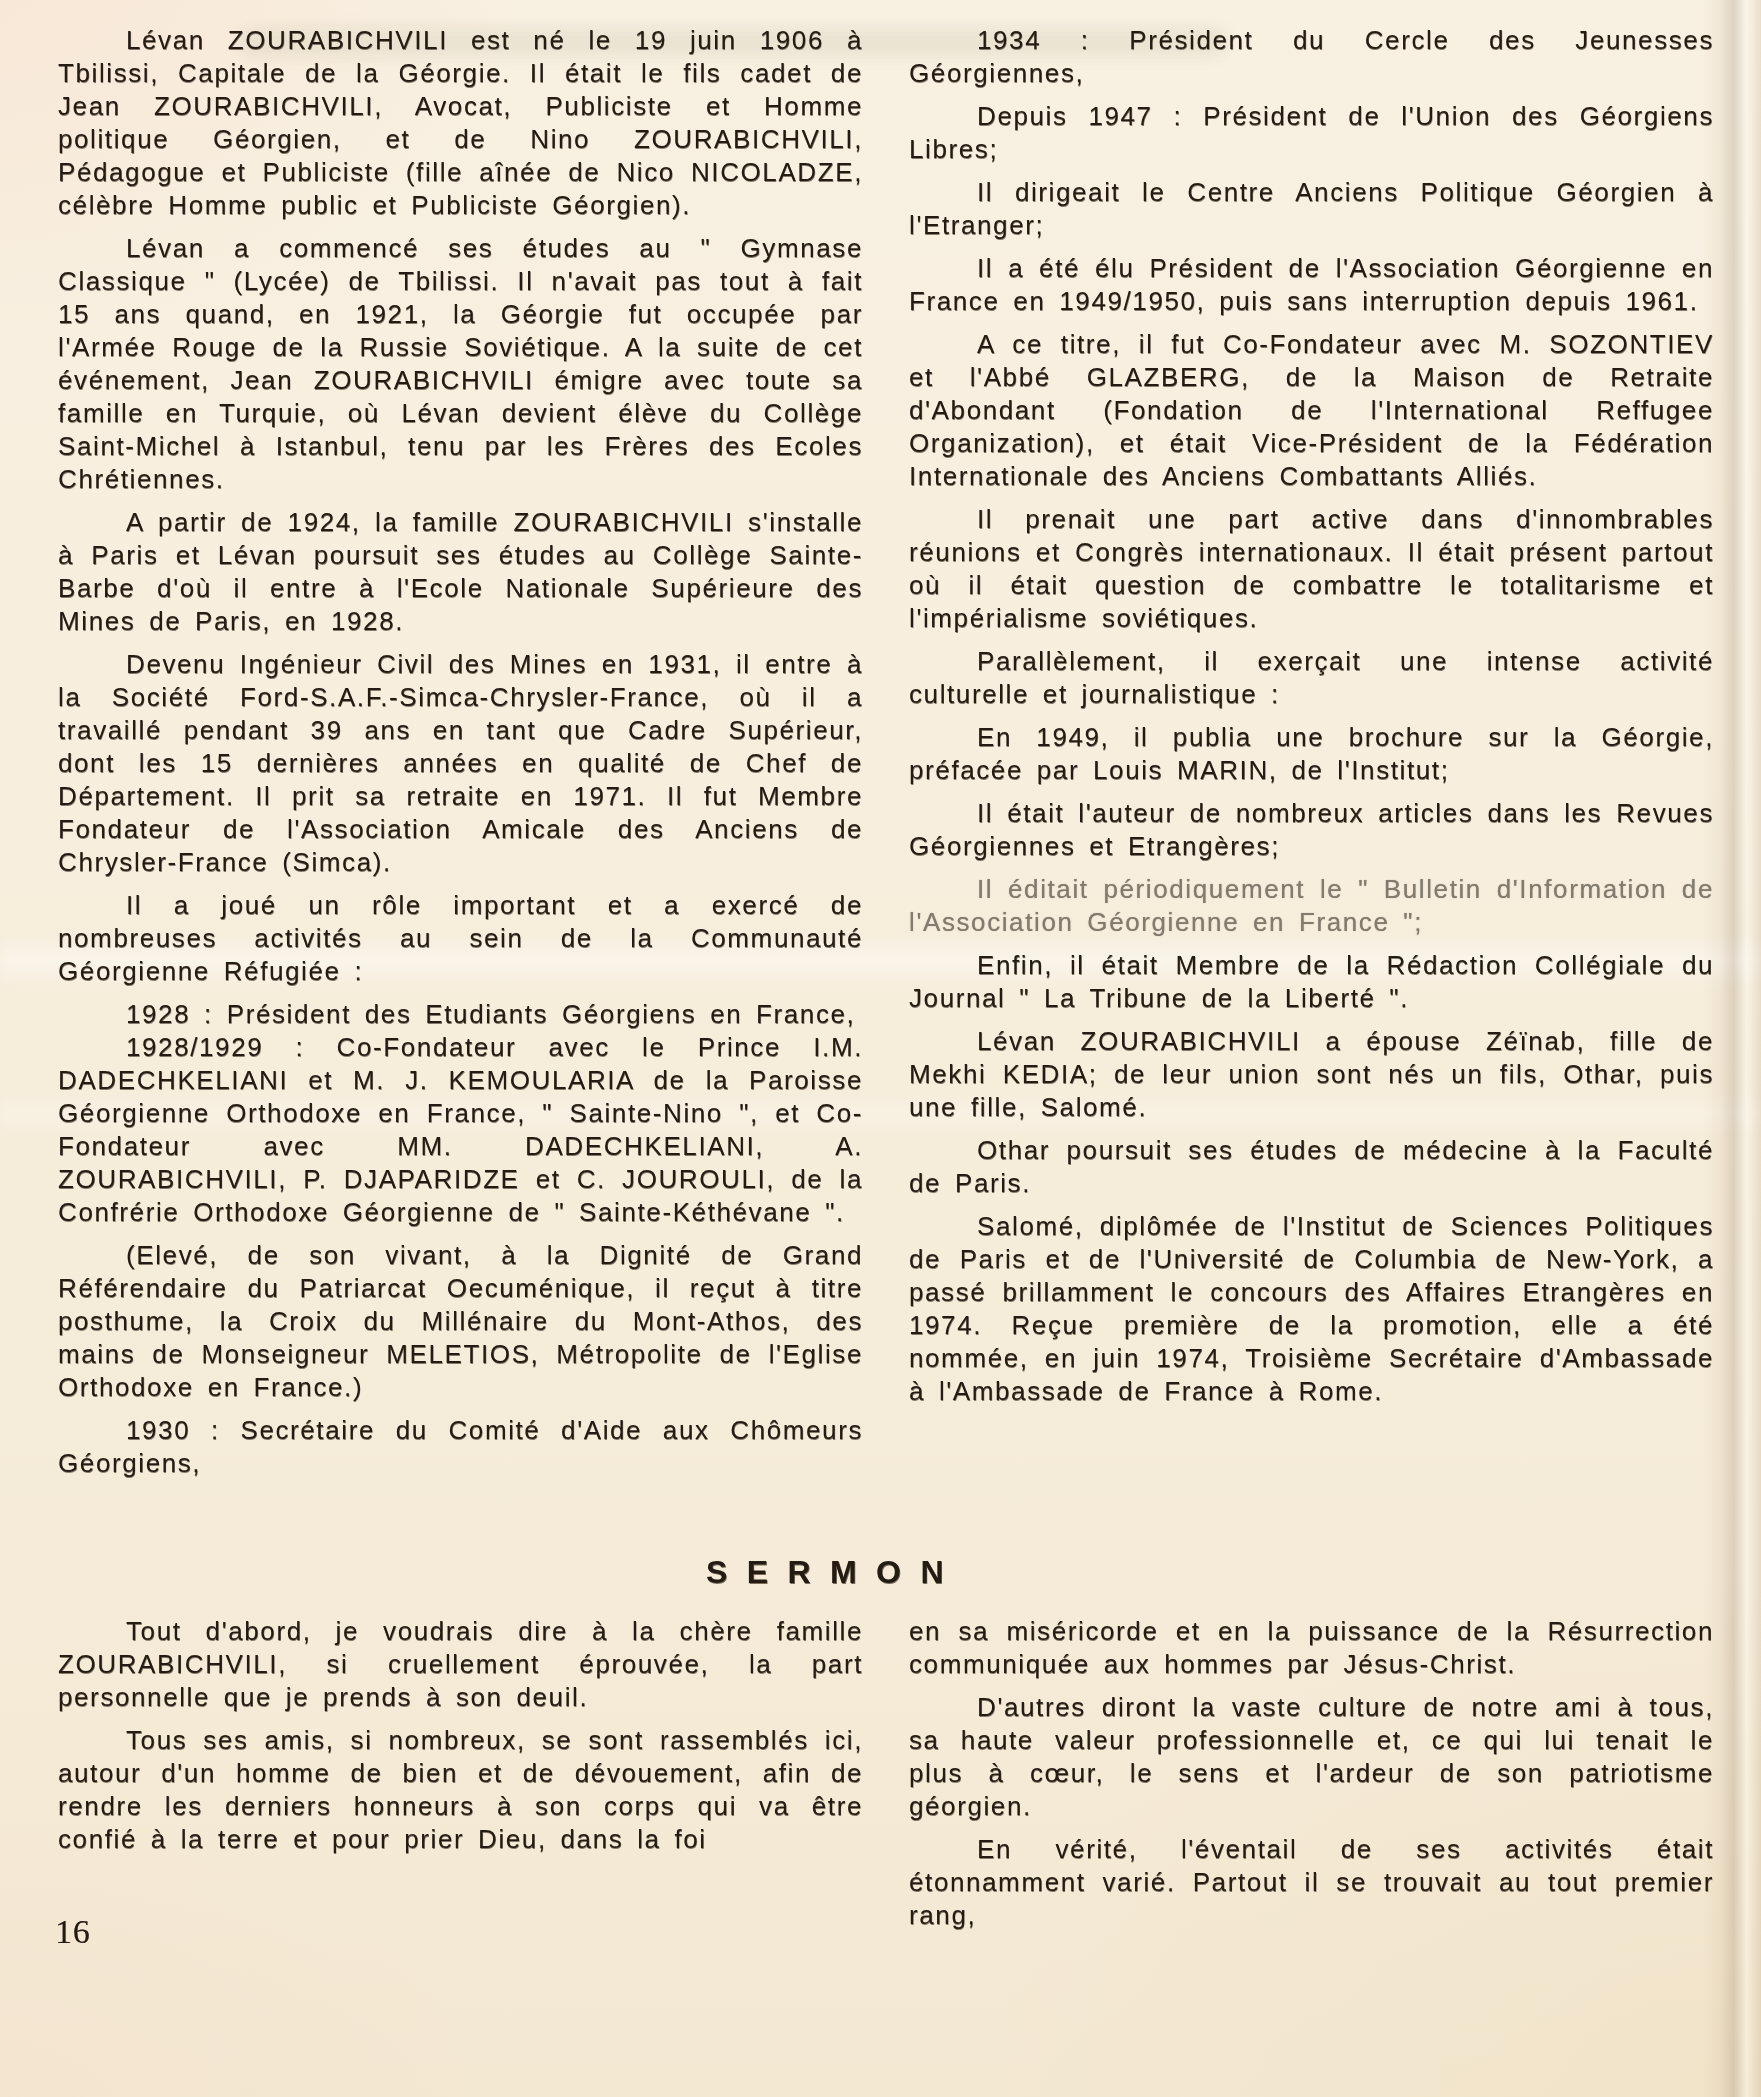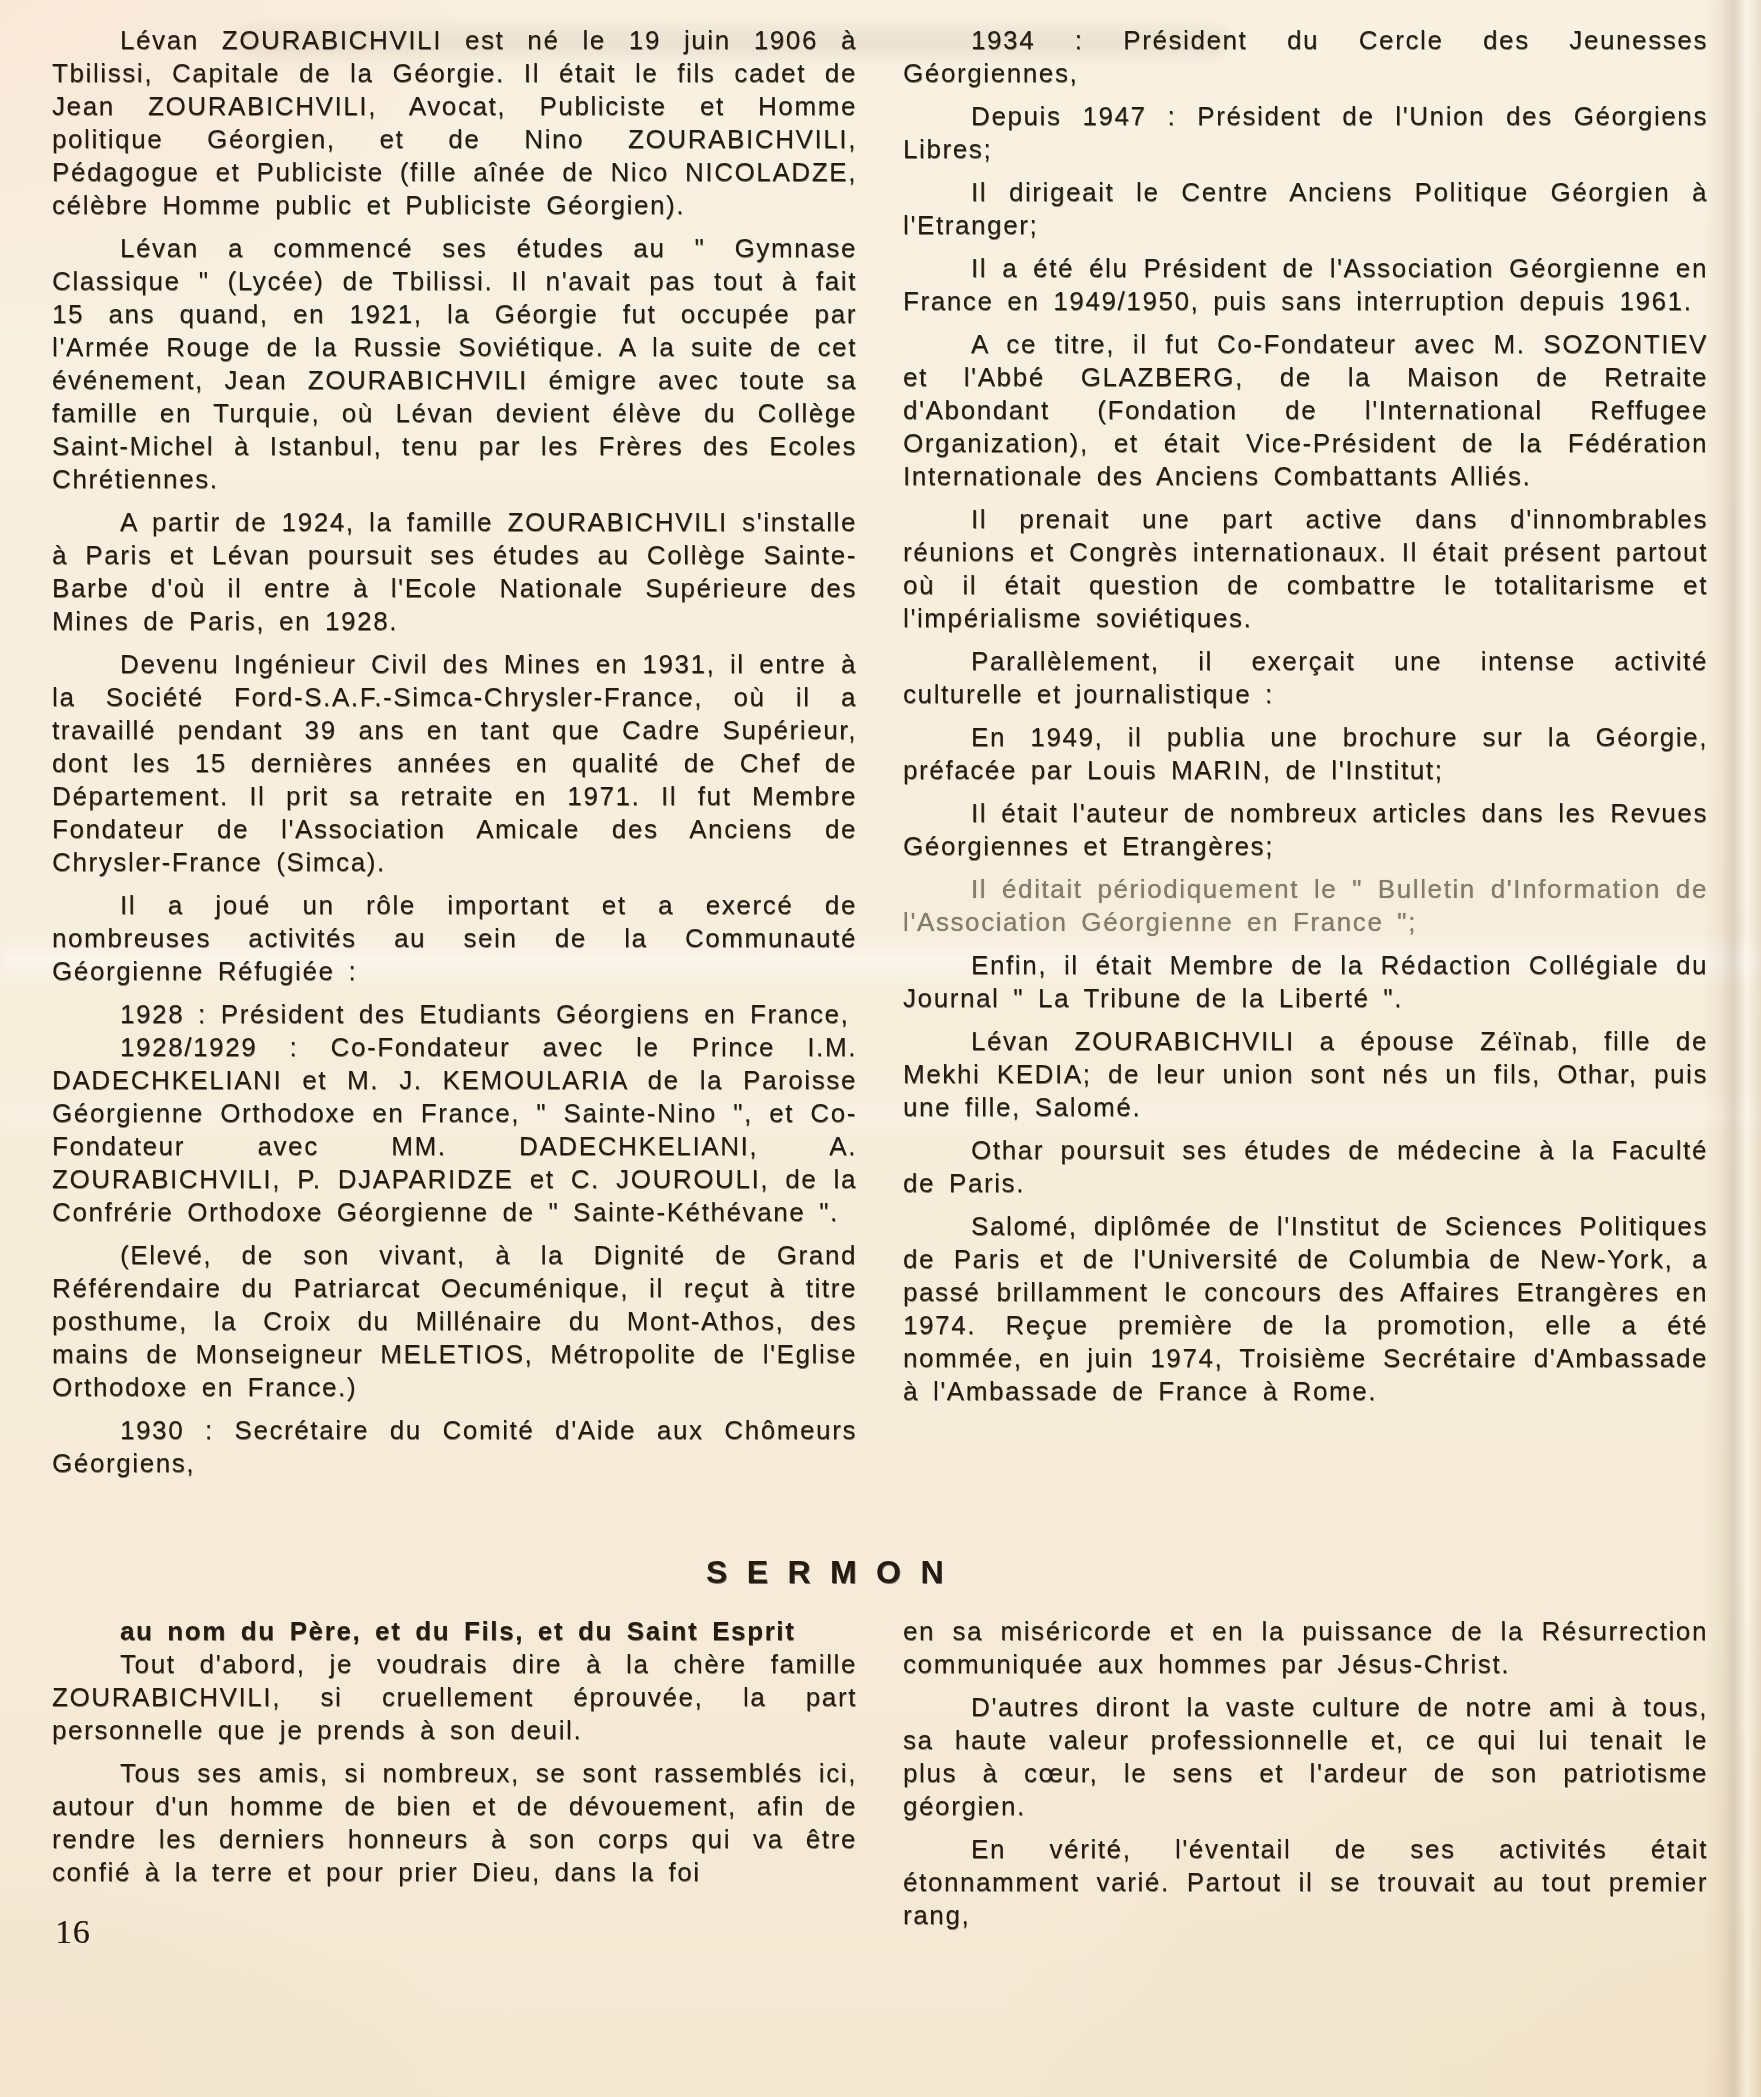--- a/index.html
+++ b/index.html
@@ -31,21 +31,21 @@
     position:absolute;top:0;right:0;width:59px;height:100%;
     background:linear-gradient(90deg,
       rgba(0,0,0,0) 0%,
       rgba(146,104,64,0.07) 30%,
       rgba(96,66,42,0.17) 52%,
       rgba(255,252,244,0.38) 74%,
       rgba(150,112,70,0.16) 100%);
   }
   
   .columns{
-    position:absolute;left:52px;width:1656px;
+    position:absolute;left:58px;width:1656px;
     display:flex;gap:46px;
   }
   .bio-columns{top:24.4px;}
   .sermon-columns{top:1615px;}
   .col{width:805px;flex:0 0 805px;}
   p.para{
     margin:0 0 10px 0;
     font-size:26px;
     line-height:33px;
     letter-spacing:1.6px;
@@ -111,21 +111,20 @@
       <p class="para">Lévan ZOURABICHVILI a épouse Zéïnab, fille de Mekhi KEDIA; de leur union sont nés un fils, Othar, puis une fille, Salomé.</p>
       <p class="para">Othar poursuit ses études de médecine à la Faculté de Paris.</p>
       <p class="para">Salomé, diplômée de l'Institut de Sciences Politiques de Paris et de l'Université de Columbia de New-York, a passé brillamment le concours des Affaires Etrangères en 1974. Reçue première de la promotion, elle a été nommée, en juin 1974, Troisième Secrétaire d'Ambassade à l'Ambassade de France à Rome.</p>
     </div>
   </section>
 
   <h1 class="sermon-title">SERMON</h1>
 
   <section class="columns sermon-columns">
     <div class="col">
-      <p class="para bold">au nom du Père, et du Fils, et du Saint Esprit</p>
       <p class="para">Tout d'abord, je voudrais dire à la chère famille ZOURABICHVILI, si cruellement éprouvée, la part personnelle que je prends à son deuil.</p>
       <p class="para">Tous ses amis, si nombreux, se sont rassemblés ici, autour d'un homme de bien et de dévouement, afin de rendre les derniers honneurs à son corps qui va être confié à la terre et pour prier Dieu, dans la foi</p>
     </div>
     <div class="col">
       <p class="para no-indent">en sa miséricorde et en la puissance de la Résurrection communiquée aux hommes par Jésus-Christ.</p>
       <p class="para">D'autres diront la vaste culture de notre ami à tous, sa haute valeur professionnelle et, ce qui lui tenait le plus à cœur, le sens et l'ardeur de son patriotisme géorgien.</p>
       <p class="para">En vérité, l'éventail de ses activités était étonnamment varié. Partout il se trouvait au tout premier rang,</p>
     </div>
   </section>
 

